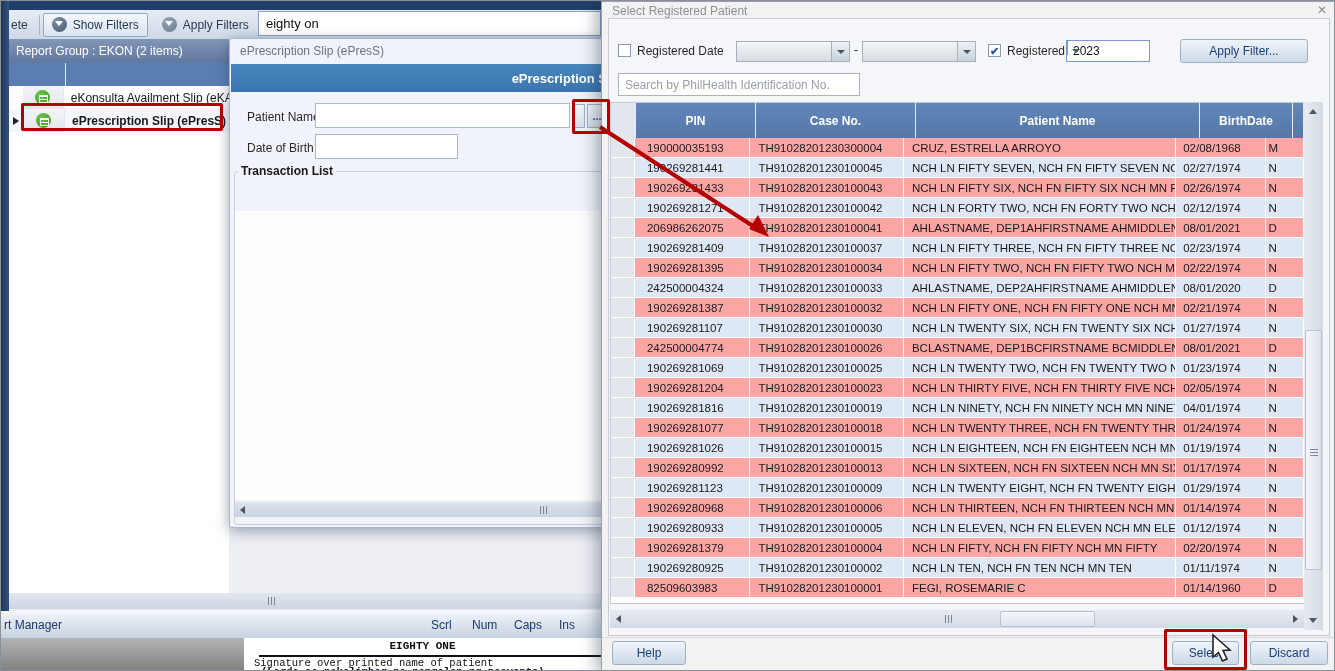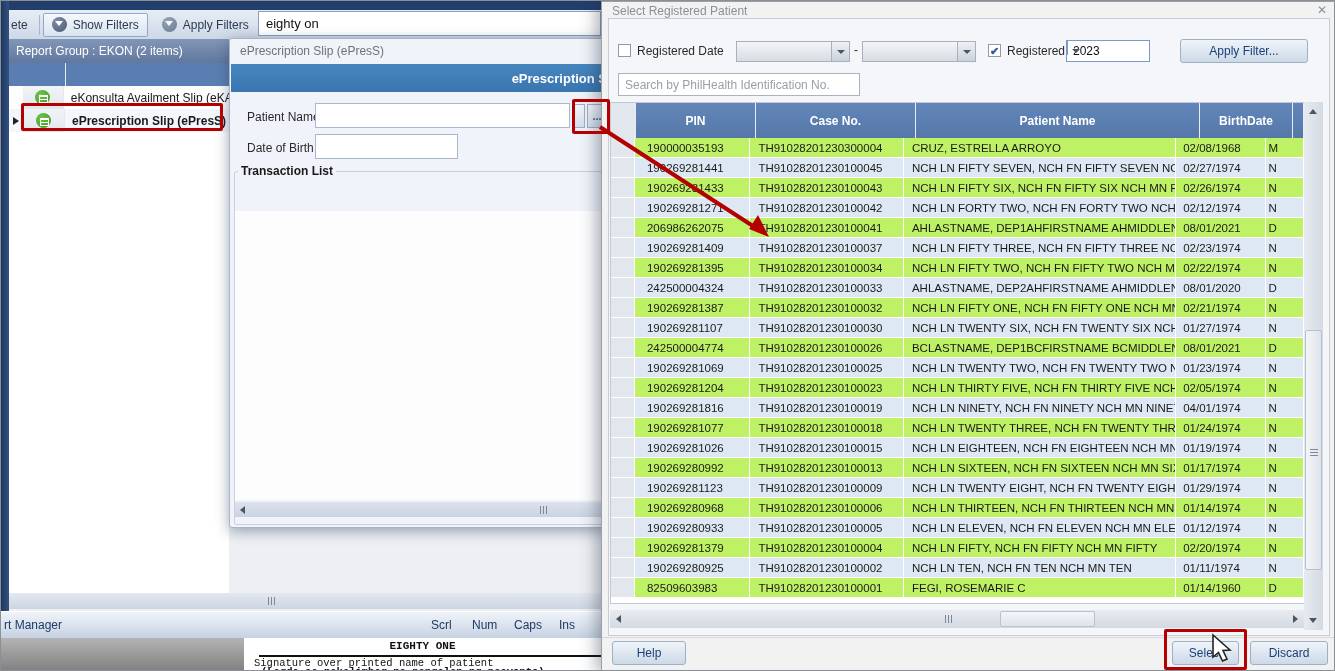--- a/index.html
+++ b/index.html
@@ -85,21 +85,21 @@
        color:#1c3f77;font-size:12px;display:flex;align-items:center;justify-content:center;}
   .search{position:absolute;height:23px;border:1px solid #aab4c0;background:#fff;font-size:12px;
        color:#111;padding:0 6px;font-family:"Liberation Sans",sans-serif;}
   .search::placeholder{color:#9aa0a8;opacity:1;}
 
   .pgrid{position:absolute;left:8px;top:100px;width:694px;height:502px;background:#fff;overflow:hidden;
          border:1px solid #c3cad3;border-right:none;}
   .phead{display:flex;height:35px;background:linear-gradient(#6286ba,#5578a8);color:#fff;font-weight:bold;font-size:12px;}
   .phead .hc{display:flex;align-items:center;justify-content:center;border-right:1px solid #e8edf5;}
   .prow{display:flex;height:20px;font-size:11.5px;color:#1a1a1a;border-bottom:1px solid #fff;}
-  .prow.odd{background:#bef264;}
+  .prow.odd{background:#fca5a5;}
   .prow.even{background:#dee8f5;}
   .pcell{overflow:hidden;white-space:nowrap;border-right:1px solid #fff;display:flex;align-items:center;}
   .rowind{width:25px;background:#e2e7ee;}
   .c-pin{width:120px;padding-left:12px;}
   .c-case{width:160px;padding-left:8px;}
   .c-name{width:284px;padding-left:8px;}
   .c-birth{width:93px;padding-left:7px;}
   .c-tag{width:40px;padding-left:3px;}
   .h-pin{width:120px;} .h-case{width:160px;} .h-name{width:284px;} .h-birth{width:93px;} .h-tag{flex:1;}
 

